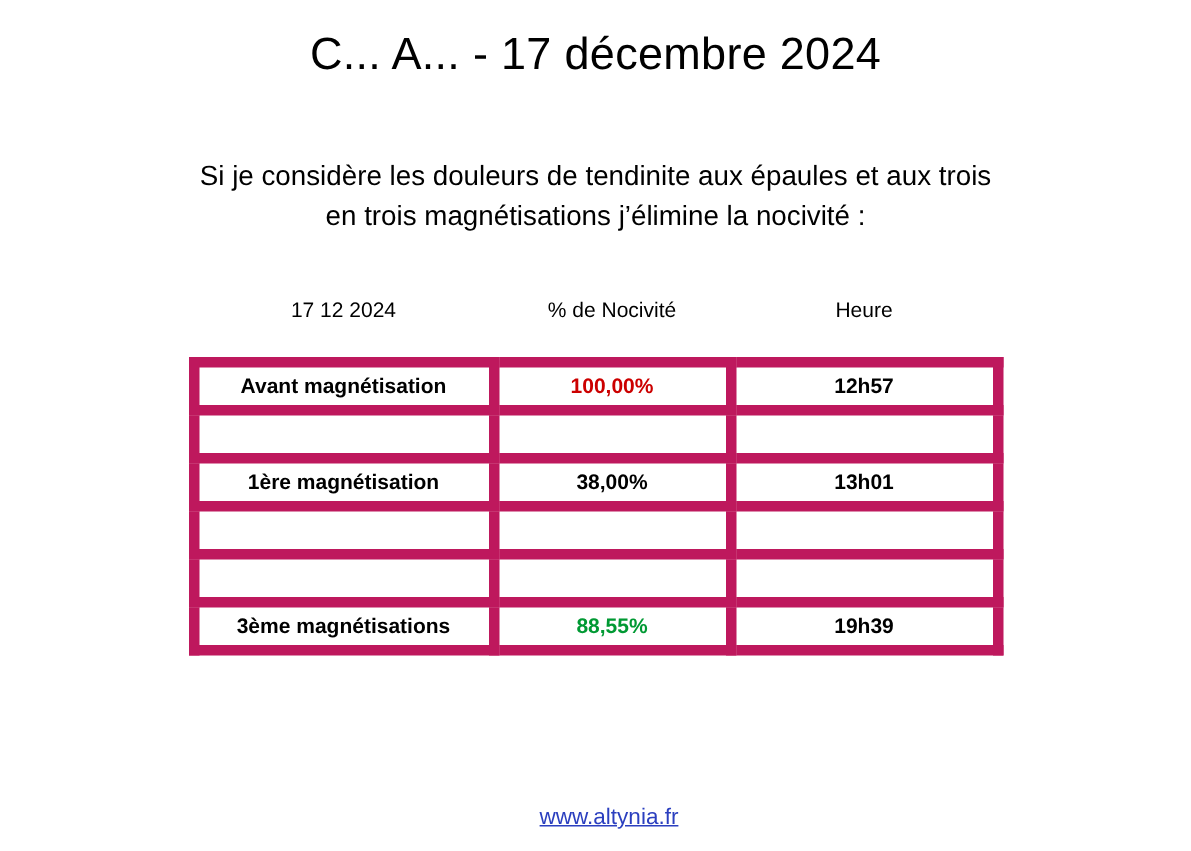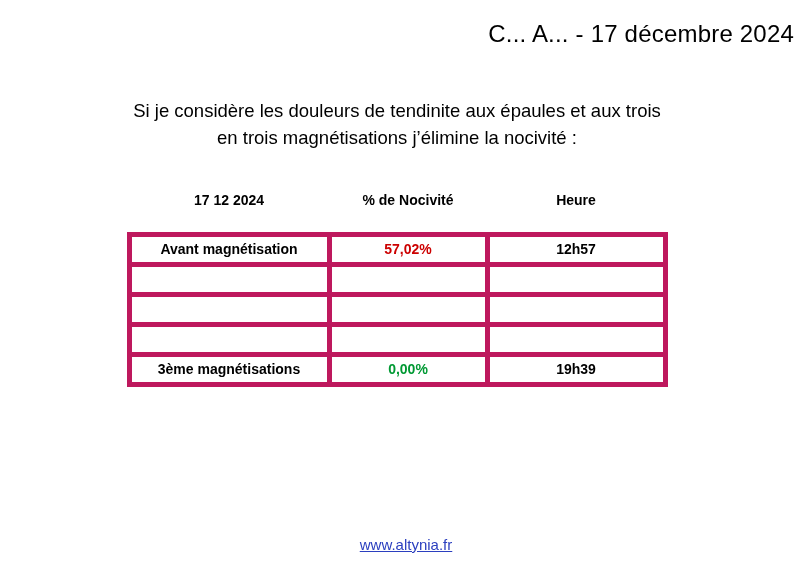--- a/index.html
+++ b/index.html
@@ -15,22 +15,22 @@
     position: relative;
     overflow: hidden;
   }
   .slide {
     position: relative;
     width: 794px;
     height: 567px;
     box-sizing: border-box;
   }
   .title {
-    text-align: right;
-    font-size: 24px;
+    text-align: center;
+    font-size: 30px;
     font-weight: normal;
     color: #000000;
     margin: 0;
     padding-top: 20px;
     letter-spacing: 0.2px;
   }
   .intro {
     text-align: center;
     font-size: 18.5px;
     line-height: 1.45;
@@ -58,27 +58,27 @@
   table.data th,
   table.data td {
     text-align: center;
     vertical-align: middle;
     font-weight: bold;
     padding: 0;
     height: 25px;
   }
   table.data thead th {
     border: none;
-    font-weight: bold;
+    font-weight: normal;
     font-size: 14px;
     padding-bottom: 19px;
     text-align: center;
   }
   table.data tbody td {
-    border: 5px solid #be185d;
+    border: 7px solid #be185d;
   }
   table.data col.c1 { width: 200px; }
   table.data col.c2 { width: 158px; }
   table.data col.c3 { width: 178px; }
   .v-red { color: #cc0000; }
   .v-green { color: #009933; }
   .v-black { color: #000000; }
   .spacer-row td {
     height: 23px;
   }
@@ -117,41 +117,46 @@
       <thead>
         <tr>
           <th>17 12 2024</th>
           <th>% de Nocivité</th>
           <th>Heure</th>
         </tr>
       </thead>
       <tbody>
         <tr>
           <td>Avant magnétisation</td>
-          <td class="v-red">57,02%</td>
+          <td class="v-red">100,00%</td>
           <td>12h57</td>
         </tr>
         <tr class="spacer-row">
           <td></td>
           <td></td>
           <td></td>
+        </tr>
+        <tr>
+          <td>1ère magnétisation</td>
+          <td class="v-black">38,00%</td>
+          <td>13h01</td>
         </tr>
         <tr class="spacer-row">
           <td></td>
           <td></td>
           <td></td>
         </tr>
         <tr class="spacer-row">
           <td></td>
           <td></td>
           <td></td>
         </tr>
         <tr>
           <td>3ème magnétisations</td>
-          <td class="v-green">0,00%</td>
+          <td class="v-green">88,55%</td>
           <td>19h39</td>
         </tr>
       </tbody>
     </table>
   </div>
 
   <div class="footer">
     <a href="#">www.altynia.fr</a>
   </div>
 

